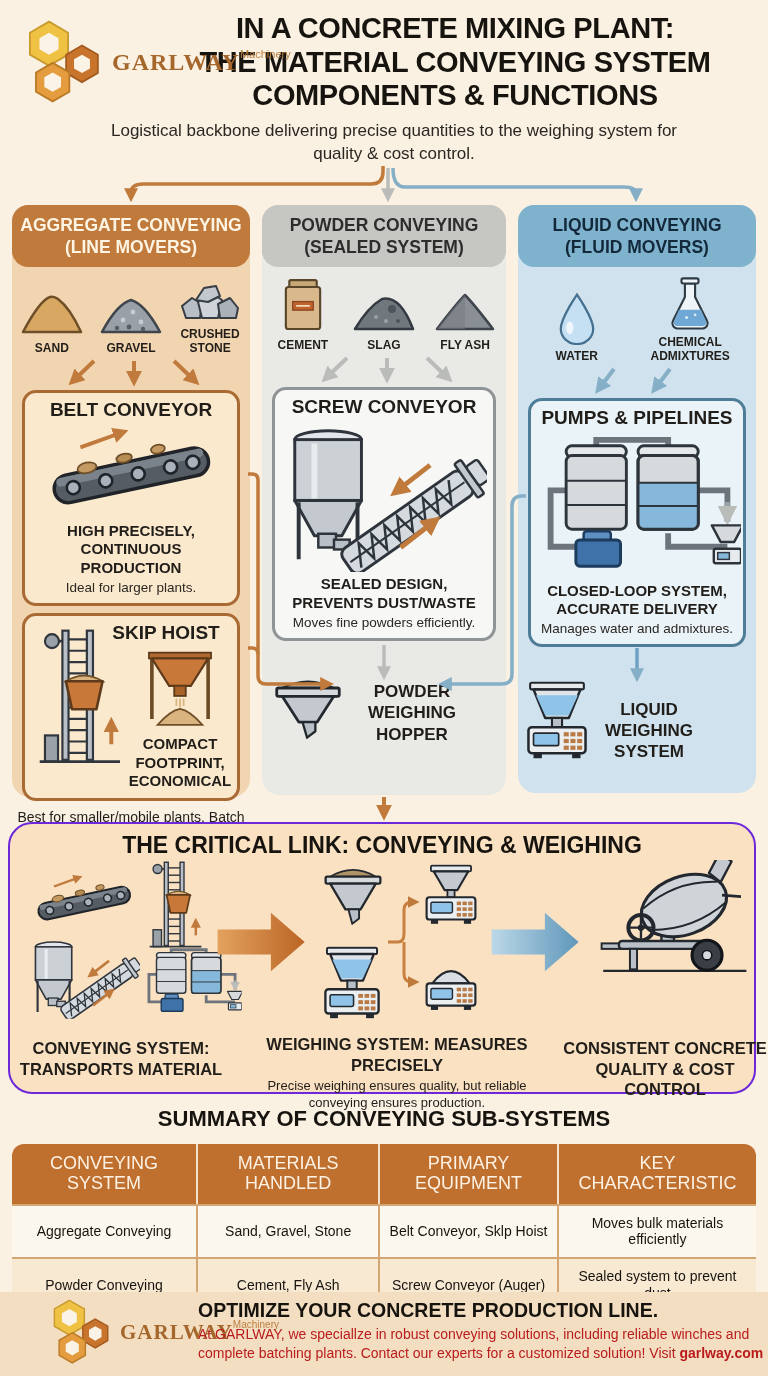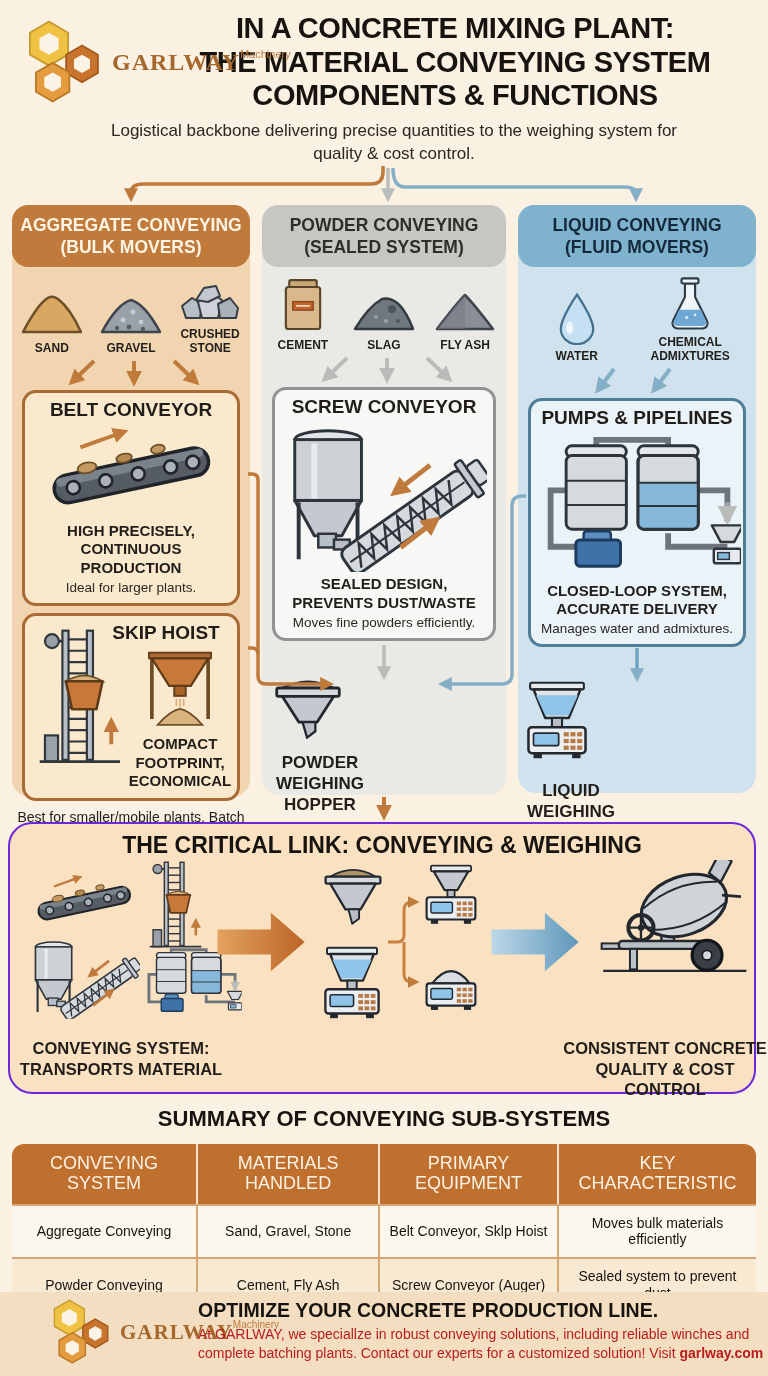--- a/index.html
+++ b/index.html
@@ -40,21 +40,21 @@
   .col-pow .card{background:#f7f7f5;border:3px solid #8f9496}
   .col-liq .card{background:#eaf3f8;border:3px solid #4e7d97}
   .ctitle{font-size:19px;font-weight:800}
   .chl{font-size:15px;font-weight:800;line-height:1.25;margin-top:3px}
   .cnote{font-size:13.5px;margin-top:2px;color:#2b2722}
   .card svg.ill{margin:2px auto 0}
   .skipbody{position:relative;height:160px}
   .skipbody .skipicon{position:absolute;left:0;top:-22px}
   .skipright{margin-left:98px;display:flex;flex-direction:column;align-items:center}
   .colfoot{font-size:14px;text-align:center;margin-top:7px;line-height:1.3;font-weight:500}
-  .outlet{display:flex;flex-direction:column;margin-top:34px}
+  .outlet{display:flex;flex-direction:row;align-items:center;margin-top:34px}
   .olabel{font-size:17px;font-weight:800;text-align:center;line-height:1.25;margin-top:5px}
   .olabel.narrow{max-width:116px}
 
   
   .critical{position:absolute;left:8px;top:822px;width:744px;height:268px;background:#f9e1c2;
             border:2px solid #6d28d9;border-radius:24px;z-index:2}
   .cl-title{position:absolute;top:8px;left:0;width:100%;text-align:center;font-size:23px;font-weight:800;color:#17140f}
   .cl-abs{position:absolute}
   .cl-label{position:absolute;text-align:center;font-size:16.5px;font-weight:800;line-height:1.25}
   .cl-note{font-size:13px;font-weight:400;margin-top:3px;line-height:1.25}
@@ -383,21 +383,21 @@
   <h1 class="title" style="margin:0">
     <span>IN A CONCRETE MIXING PLANT:</span>
     <span>THE MATERIAL CONVEYING SYSTEM</span>
     <span>COMPONENTS &amp; FUNCTIONS</span>
   </h1>
   <div class="subtitle">Logistical backbone delivering precise quantities to the weighing system for quality &amp; cost control.</div>
 
   <section class="col col-agg">
     <div class="colhead">
       <span>AGGREGATE CONVEYING</span>
-      <span>(BULK MOVERS)</span>
+      <span>(LINE MOVERS)</span>
     </div>
     <div class="materials">
       <div class="mat">
         <svg viewBox="0 0 64 46" width="64">
             <use href="#i-sand"></use>
           </svg>
         <div class="mlabel">SAND</div>
       </div>
       <div class="mat">
         <svg viewBox="0 0 64 46" width="64">
@@ -557,20 +557,24 @@
     <svg class="cl-abs" style="left:376px;top:60px" width="40" height="120">
       <path d="M2,58 H12 Q18,58 18,50 V26 Q18,18 26,18 H30" fill="none" stroke="#c9803f" stroke-width="3" marker-end="url(#ah-o)"></path>
       <path d="M18,58 V90 Q18,98 26,98 H30" fill="none" stroke="#c9803f" stroke-width="3" marker-end="url(#ah-o)"></path>
     </svg>
     <svg class="cl-abs" style="left:408px;top:40px" viewBox="0 0 92 108" width="66" height="78">
         <use href="#i-scale-hopper"></use>
       </svg>
     <svg class="cl-abs" style="left:408px;top:132px" viewBox="0 0 92 100" width="66" height="72">
         <use href="#i-scale-pile"></use>
       </svg>
+    <div class="cl-label" style="left:237px;top:210px;width:300px">
+      <span>WEIGHING SYSTEM: MEASURES PRECISELY</span>
+      <div class="cl-note">Precise weighing ensures quality, but reliable conveying ensures production.</div>
+    </div>
 
     <svg class="cl-abs" style="left:478px;top:86px" width="96" height="64" viewBox="0 0 100 72">
       <polygon points="0,22 60,22 60,3 98,36 60,69 60,50 0,50" fill="url(#grad-b)"></polygon>
     </svg>
 
     <svg class="cl-abs" style="left:585px;top:36px" viewBox="0 0 200 150" width="158" height="118">
         <use href="#i-mixer"></use>
       </svg>
     <div class="cl-label" style="left:545px;top:214px;width:220px">CONSISTENT CONCRETE QUALITY &amp; COST CONTROL</div>
   </section>

